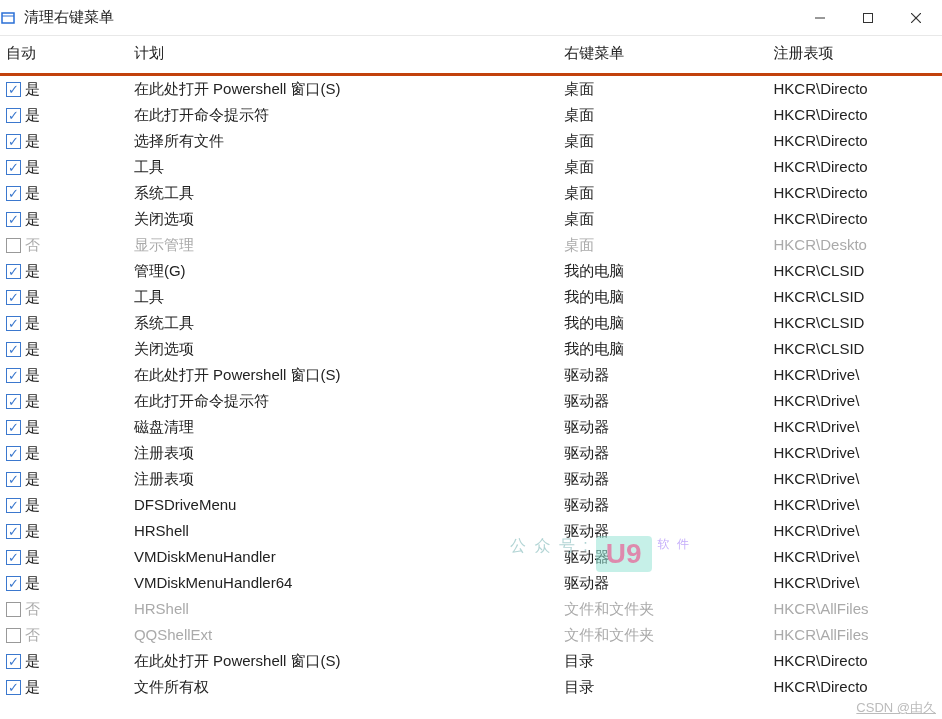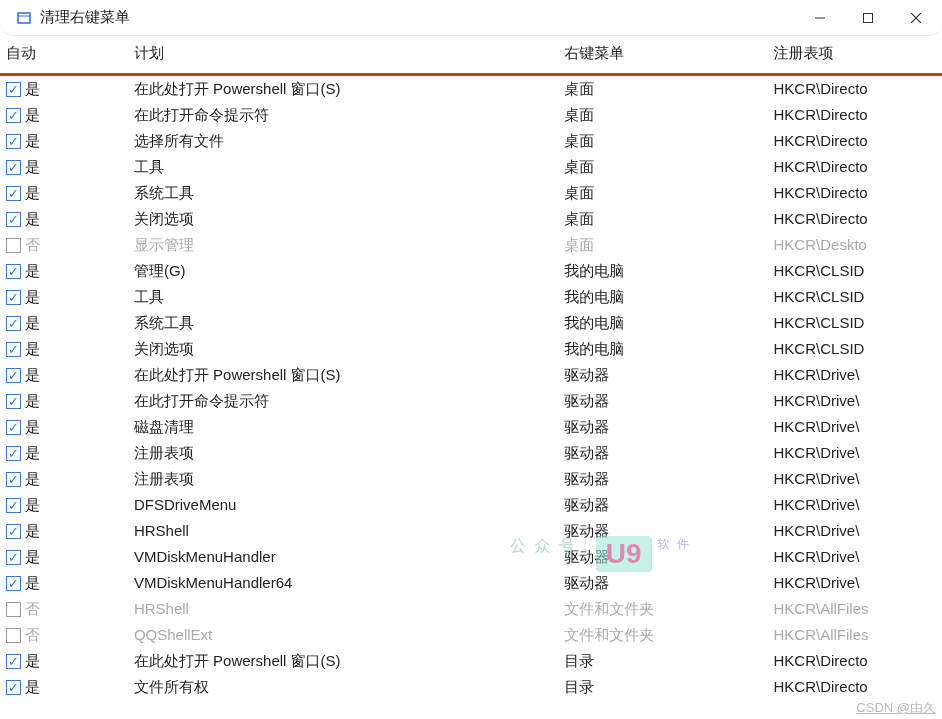--- a/index.html
+++ b/index.html
@@ -10,23 +10,22 @@
     color: #222;
     width: 942px;
     height: 719px;
     overflow: hidden;
     position: relative;
   }
   .titlebar {
     height: 36px;
     display: flex;
     align-items: center;
-    padding: 0 2px 0 16px;
+    padding: 0 2px 0 0;
     border-bottom: 1px solid #e8e8e8;
-    border-radius: 13px;
   }
   .title-icon {
     width: 16px; height: 16px;
     margin-right: 8px;
     display: inline-flex; align-items: center; justify-content: center;
   }
   .title-text { font-size: 15px; }
   .title-spacer { flex: 1; }
   .title-controls { display: flex; }
   .title-btn {

